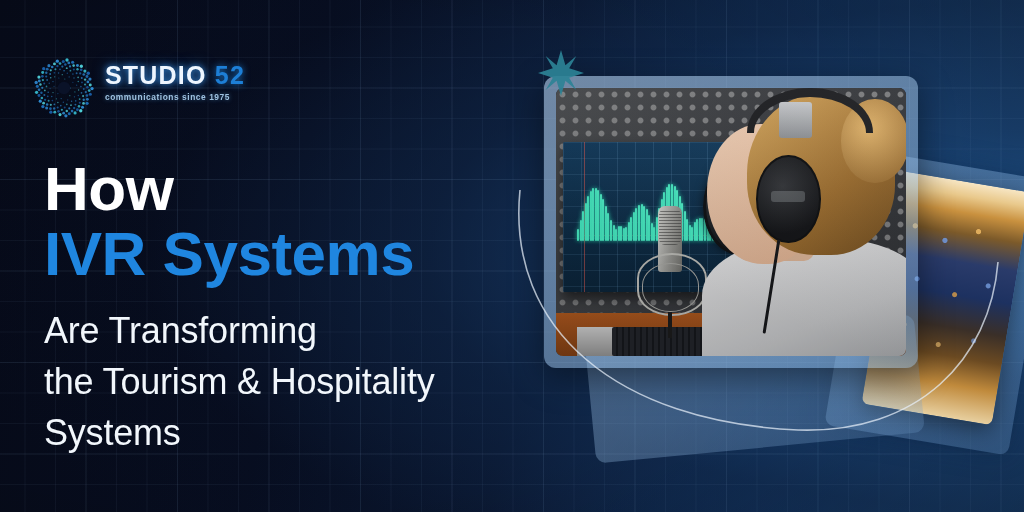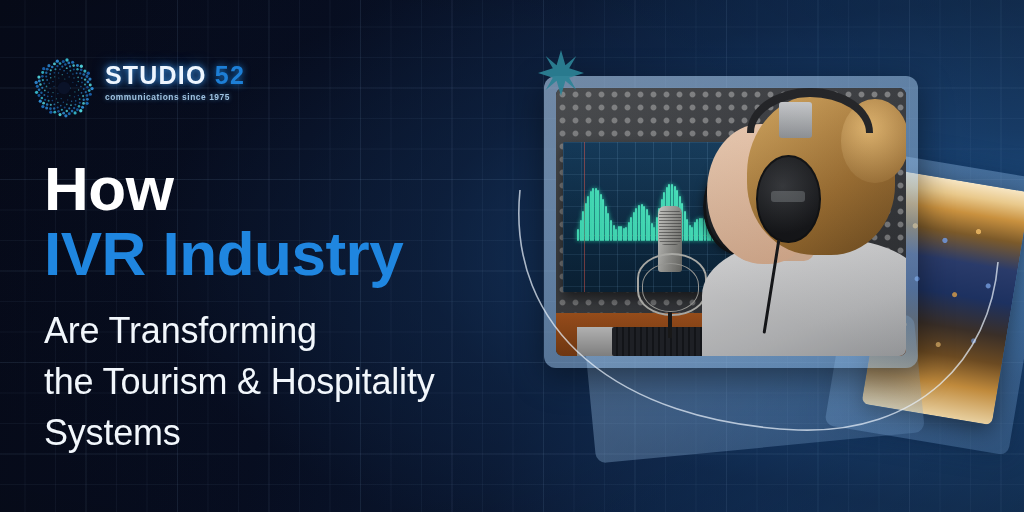--- a/index.html
+++ b/index.html
@@ -308,21 +308,21 @@
       <circle cx="31" cy="31" r="6.2" fill="#0a1228"></circle>
     </svg>
     <div id="logo-text">
       <div class="studio-word"><span>STUDIO</span>&nbsp;<span class="studio-num">52</span></div>
       <div class="tagline">communications since 1975</div>
     </div>
   </div>
 
   <div id="headline">
     <div class="h-how">How</div>
-    <div class="h-ivr">IVR Industry</div>
+    <div class="h-ivr">IVR Systems</div>
   </div>
 
   <div id="subline">
     <div class="sub-line">Are Transforming</div>
     <div class="sub-line">the Tourism &amp; Hospitality</div>
     <div class="sub-line">Systems</div>
   </div>
 
   <div id="art">
 

